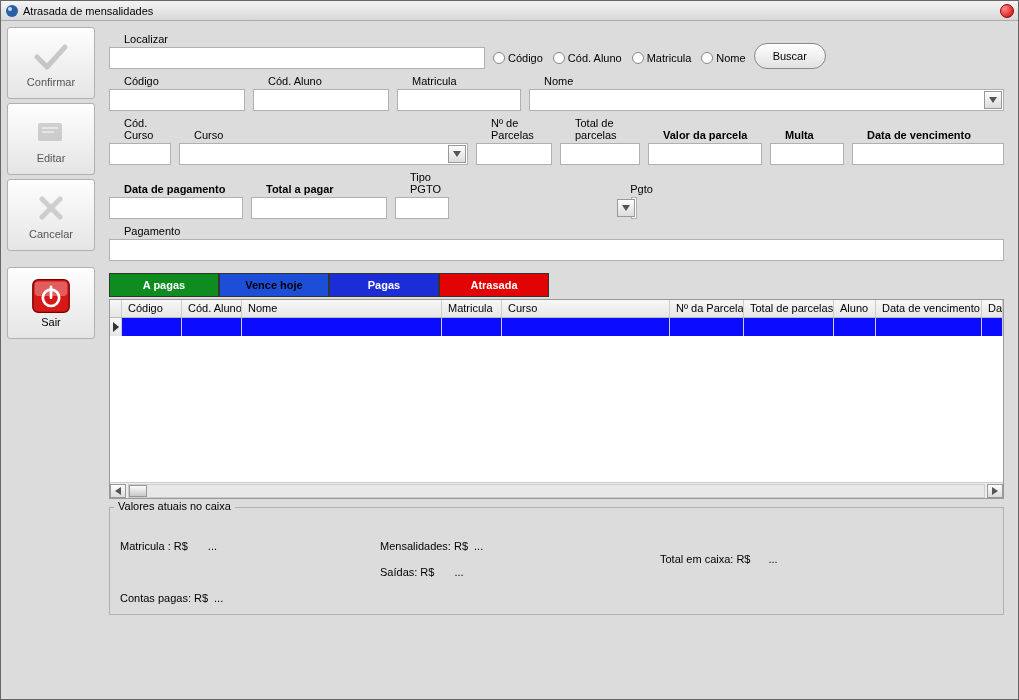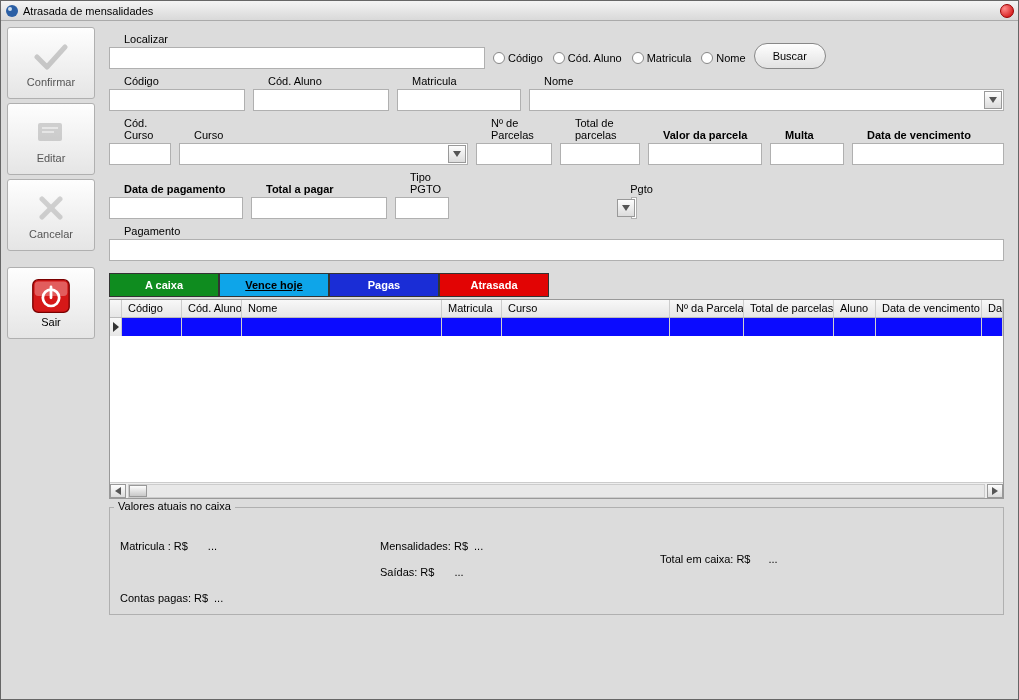--- a/index.html
+++ b/index.html
@@ -116,21 +116,21 @@
     cursor: pointer;
   }
   .status-btns { display: flex; margin-top: 4px; }
   .status-btn {
     width: 110px; height: 24px;
     color: #fff; font-weight: bold; font-size: 11px;
     display: flex; align-items: center; justify-content: center;
     border: 1px solid #333; margin-right: 0;
   }
   .sb-green { background: #0f8c1f; }
-  .sb-yellow { background: #0ea5e9; color:#000;text-decoration:underline; }
+  .sb-yellow { background: #1d4ed8; color:#000; }
   .sb-blue { background: #1a2dd6; }
   .sb-red { background: #e20404; }
   .table-wrap {
     border: 1px solid #999;
     background: #fff;
     margin-top: 2px;
     flex: 0 0 auto;
     height: 200px;
     position: relative;
     display: flex; flex-direction: column;
@@ -375,21 +375,21 @@
       </div>
 
 
       <div class="field" style="margin-bottom:8px;">
         <label>Pagamento</label>
         <input class="txt" style="width: 100%;" value="">
       </div>
 
       <div class="status-btns">
         <div class="status-btn sb-green">
-            <span>A caixa</span>
+            <span>A pagas</span>
           </div>
         <div class="status-btn sb-yellow">
             <span>Vence hoje</span>
           </div>
         <div class="status-btn sb-blue">
             <span>Pagas</span>
           </div>
         <div class="status-btn sb-red">
             <span>Atrasada</span>
           </div>

